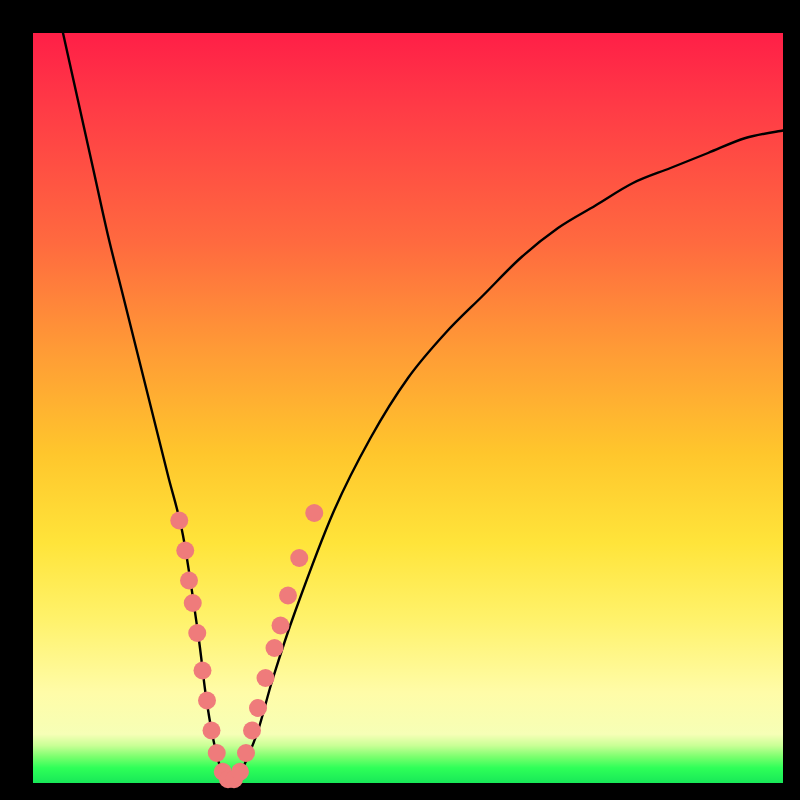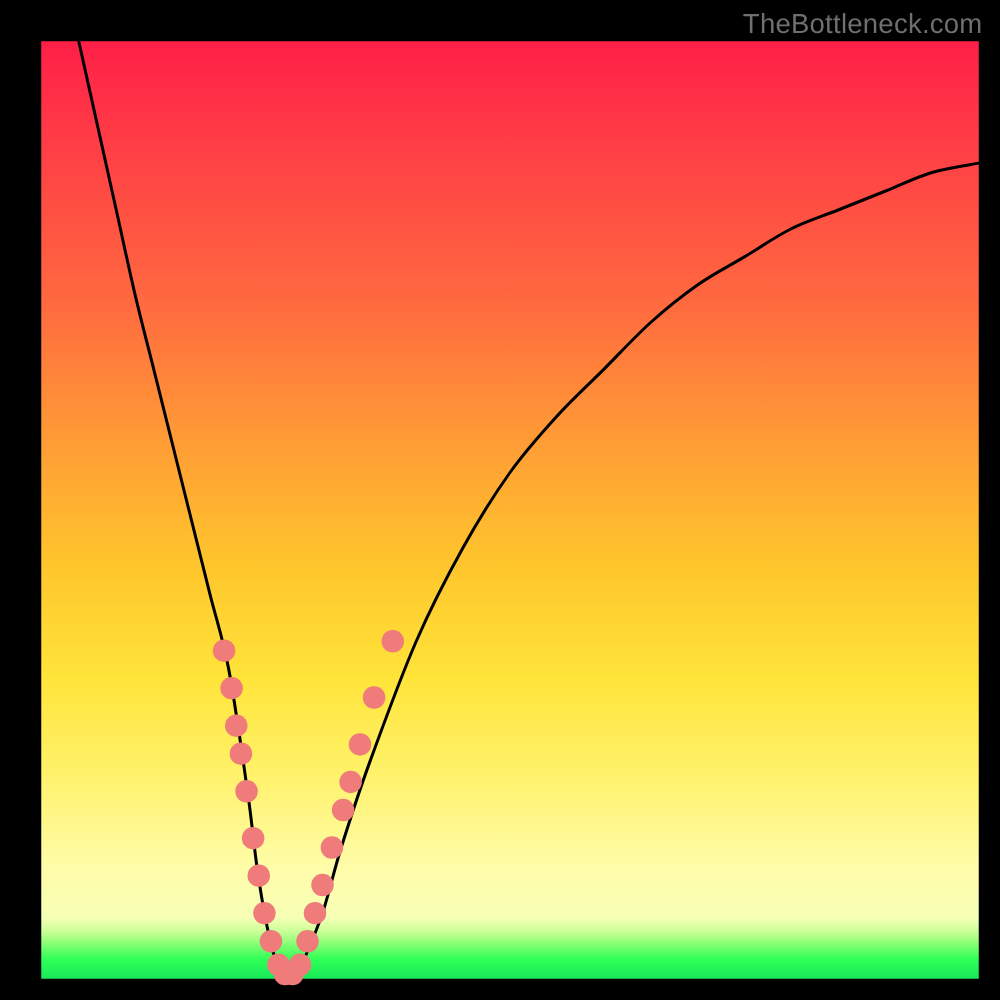--- a/index.html
+++ b/index.html
@@ -88,14 +88,13 @@
           <circle cx="225" cy="675" r="9" fill="#ef7b7b" stroke="#d85f5f" stroke-width="0"></circle>
           <circle cx="232.5" cy="645" r="9" fill="#ef7b7b" stroke="#d85f5f" stroke-width="0"></circle>
           <circle cx="241.5" cy="615" r="9" fill="#ef7b7b" stroke="#d85f5f" stroke-width="0"></circle>
           <circle cx="247.5" cy="592.5" r="9" fill="#ef7b7b" stroke="#d85f5f" stroke-width="0"></circle>
           <circle cx="255.00000000000003" cy="562.5" r="9" fill="#ef7b7b" stroke="#d85f5f" stroke-width="0"></circle>
           <circle cx="266.25" cy="525" r="9" fill="#ef7b7b" stroke="#d85f5f" stroke-width="0"></circle>
           <circle cx="281.25" cy="480" r="9" fill="#ef7b7b" stroke="#d85f5f" stroke-width="0"></circle>
         </g>
     </svg>
   </div>
-  <div class="watermark">TheBottleneck.com</div>
 </div>
 
 </body></html>

